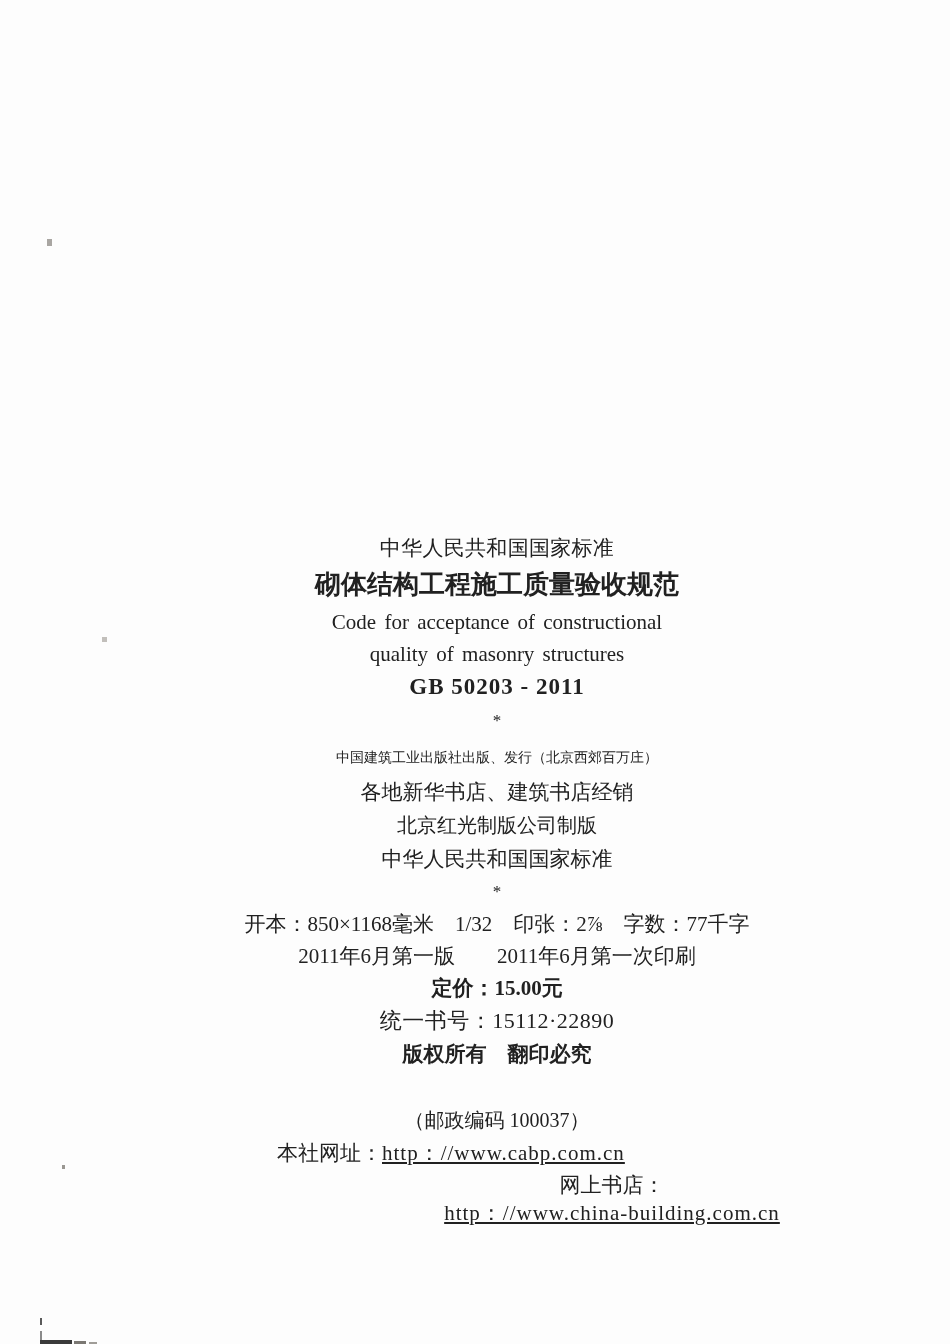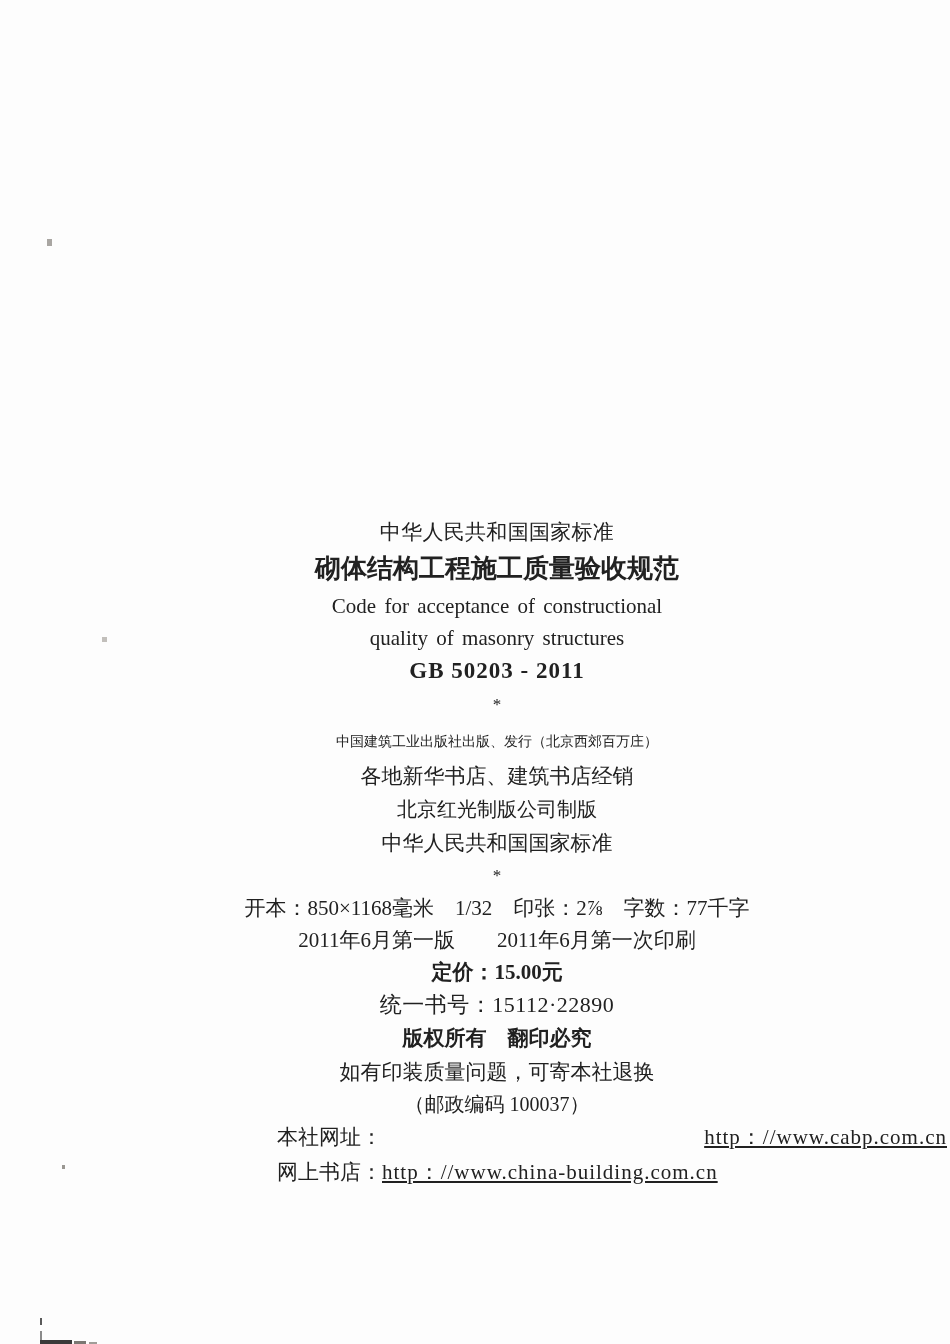--- a/index.html
+++ b/index.html
@@ -11,21 +11,21 @@
     height: 1344px;
     position: relative;
     background: #fdfdfd;
     overflow: hidden;
     font-family: "Liberation Serif", "DejaVu Serif", serif;
     color: #212121;
   }
   .content {
     position: absolute;
     left: 47px;
-    top: 0;
+    top: 16px;
     width: 900px;
     height: 1274px;
   }
   .line {
     position: absolute;
     left: 0;
     right: 0;
     height: 34px;
     display: flex;
     justify-content: center;
@@ -47,22 +47,22 @@
   .pub4        { top: 826px; font-size: 21px; }
   .star2       { top: 859px; font-size: 17px; }
   .fmt         { top: 891px; font-size: 21px; }
   .edition     { top: 923px; font-size: 21px; }
   .price       { top: 955px; font-size: 21px; font-weight: bold; }
   .price .num  { font-family: "Liberation Serif", "DejaVu Serif", serif; font-weight: bold; }
   .booknum     { top: 988px; font-size: 22px; letter-spacing: 0.5px; }
   .copyright   { top: 1021px; font-size: 21px; }
   .quality     { top: 1055px; font-size: 21px; }
   .postcode    { top: 1087px; font-size: 20px; }
-  .site1       { top: 1120px; font-size: 21px; justify-content: space-between; padding-left: 230px; }
-  .site2       { top: 1155px; font-size: 21px; justify-content: flex-start; padding-left: 230px; }
+  .site1       { top: 1120px; font-size: 21px; justify-content: flex-start; padding-left: 230px; }
+  .site2       { top: 1155px; font-size: 21px; justify-content: flex-start; padding-left: 230px; flex-direction: column; }
   .url         { letter-spacing: 1px; text-decoration: underline; }
 
   
   .artifact { position: absolute; }
   .a-speck1 { left: 47px;  top: 239px;  width: 5px;  height: 7px;  background: #a9a6a2; }
   .a-speck2 { left: 102px; top: 637px;  width: 5px;  height: 5px;  background: #c2bfbb; }
   .a-speck3 { left: 62px;  top: 1165px; width: 3px;  height: 4px;  background: #9a9792; }
   .a-tick1  { left: 40px;  top: 1318px; width: 2px;  height: 7px;  background: #5a5a5a; }
   .a-tick2  { left: 40px;  top: 1331px; width: 2px;  height: 11px; background: #8a8a8a; }
   .a-base1  { left: 40px;  top: 1340px; width: 32px; height: 4px;  background: #3a3a3a; }
@@ -94,21 +94,20 @@
 
   <div class="line serif fmt">开本：850×1168毫米　1/32　印张：2⅞　字数：77千字</div>
   <div class="line serif edition">2011年6月第一版　　2011年6月第一次印刷</div>
 
   <div class="line price"><span class="sans-bold">定价：</span><span class="num">15.00</span><span class="sans-bold">元</span></div>
 
   <div class="line serif booknum">统一书号：15112·22890</div>
 
   <div class="line sans-bold copyright">版权所有　翻印必究</div>
 
-  <div class="line serif quality">如有印装质量问题，可寄本社退换</div>
   <div class="line serif postcode">（邮政编码 100037）</div>
 
   <div class="line serif site1"><span>本社网址：</span><span class="url">http：//www.cabp.com.cn</span></div>
 
   <div class="line serif site2"><span>网上书店：</span><span class="url">http：//www.china-building.com.cn</span></div>
 
 </div>
 
 <div class="artifact a-speck1"></div>
 <div class="artifact a-speck2"></div>

